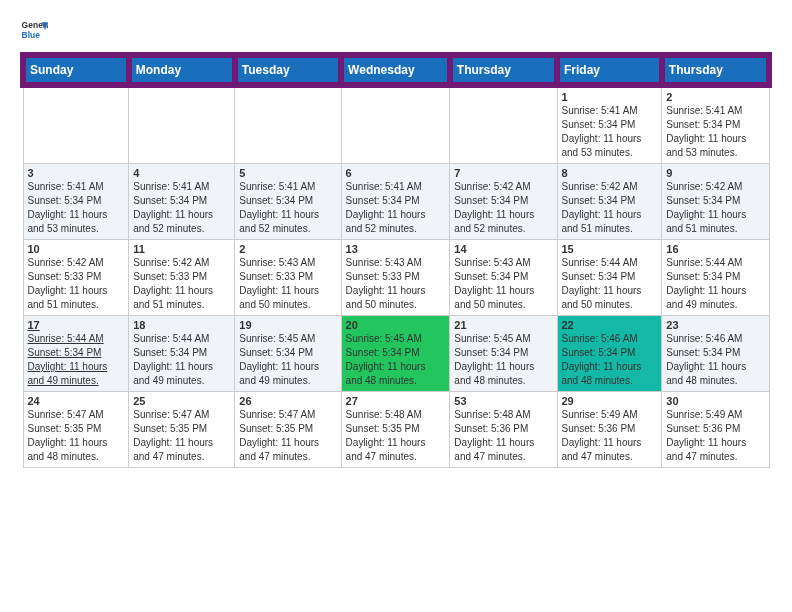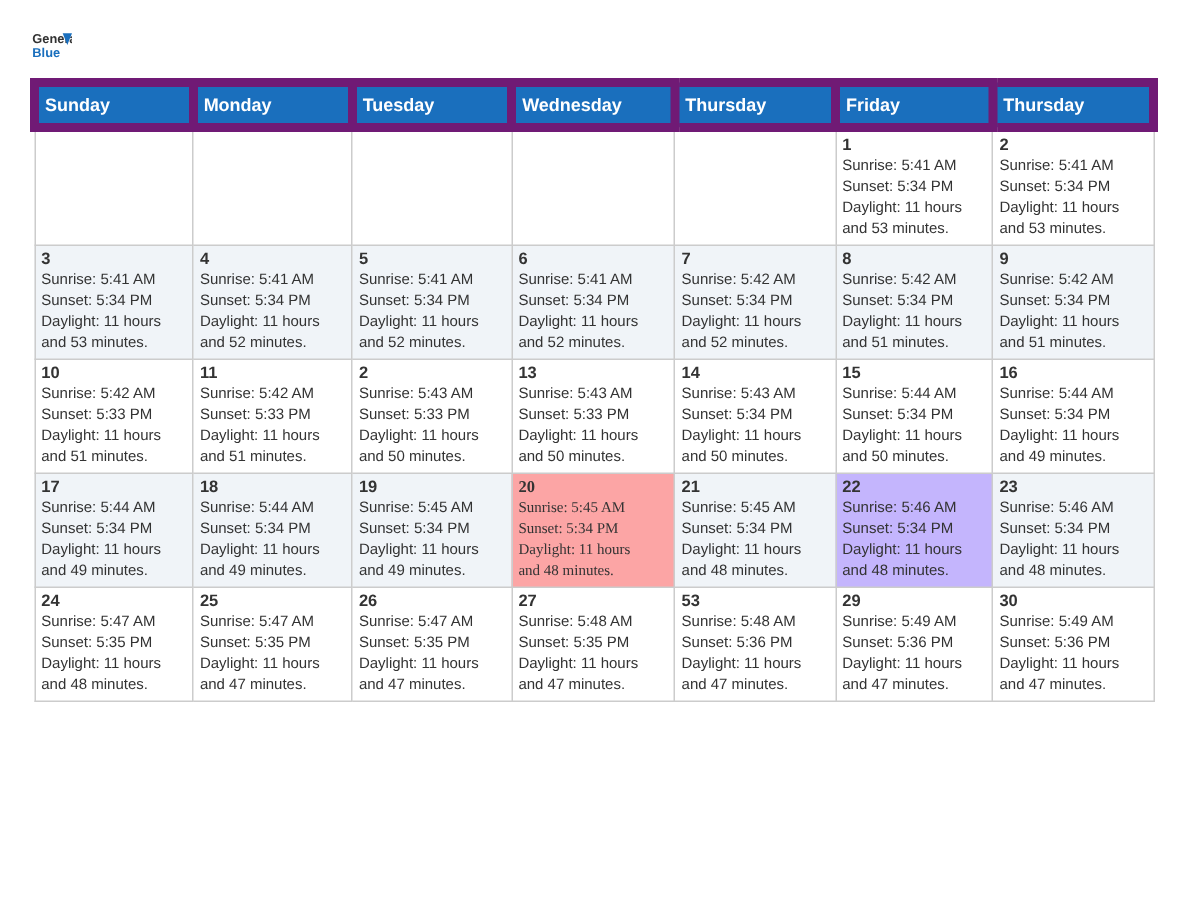--- a/index.html
+++ b/index.html
@@ -188,41 +188,41 @@
           <td>
             <span class="day-num">15</span>
             <div class="day-info">Sunrise: 5:44 AM<br>Sunset: 5:34 PM<br>Daylight: 11 hours<br>and 50 minutes.</div>
           </td>
           <td>
             <span class="day-num">16</span>
             <div class="day-info">Sunrise: 5:44 AM<br>Sunset: 5:34 PM<br>Daylight: 11 hours<br>and 49 minutes.</div>
           </td>
         </tr>
         <tr>
-          <td style="background: rgb(240, 244, 248);">
+          <td style="background: rgb(240, 244, 248); text-decoration: underline;">
             <span class="day-num">17</span>
             <div class="day-info">Sunrise: 5:44 AM<br>Sunset: 5:34 PM<br>Daylight: 11 hours<br>and 49 minutes.</div>
           </td>
           <td style="background: rgb(240, 244, 248);">
             <span class="day-num">18</span>
             <div class="day-info">Sunrise: 5:44 AM<br>Sunset: 5:34 PM<br>Daylight: 11 hours<br>and 49 minutes.</div>
           </td>
           <td style="background: rgb(240, 244, 248);">
             <span class="day-num">19</span>
             <div class="day-info">Sunrise: 5:45 AM<br>Sunset: 5:34 PM<br>Daylight: 11 hours<br>and 49 minutes.</div>
           </td>
-          <td style="background: #fca5a5; font-family: Liberation Serif, serif;">
+          <td style="background: #22c55e;">
             <span class="day-num">20</span>
             <div class="day-info">Sunrise: 5:45 AM<br>Sunset: 5:34 PM<br>Daylight: 11 hours<br>and 48 minutes.</div>
           </td>
           <td style="background: rgb(240, 244, 248);">
             <span class="day-num">21</span>
             <div class="day-info">Sunrise: 5:45 AM<br>Sunset: 5:34 PM<br>Daylight: 11 hours<br>and 48 minutes.</div>
           </td>
-          <td style="background: #c4b5fd;">
+          <td style="background: #14b8a6;">
             <span class="day-num">22</span>
             <div class="day-info">Sunrise: 5:46 AM<br>Sunset: 5:34 PM<br>Daylight: 11 hours<br>and 48 minutes.</div>
           </td>
           <td style="background: rgb(240, 244, 248);">
             <span class="day-num">23</span>
             <div class="day-info">Sunrise: 5:46 AM<br>Sunset: 5:34 PM<br>Daylight: 11 hours<br>and 48 minutes.</div>
           </td>
         </tr>
         <tr>
           <td>

